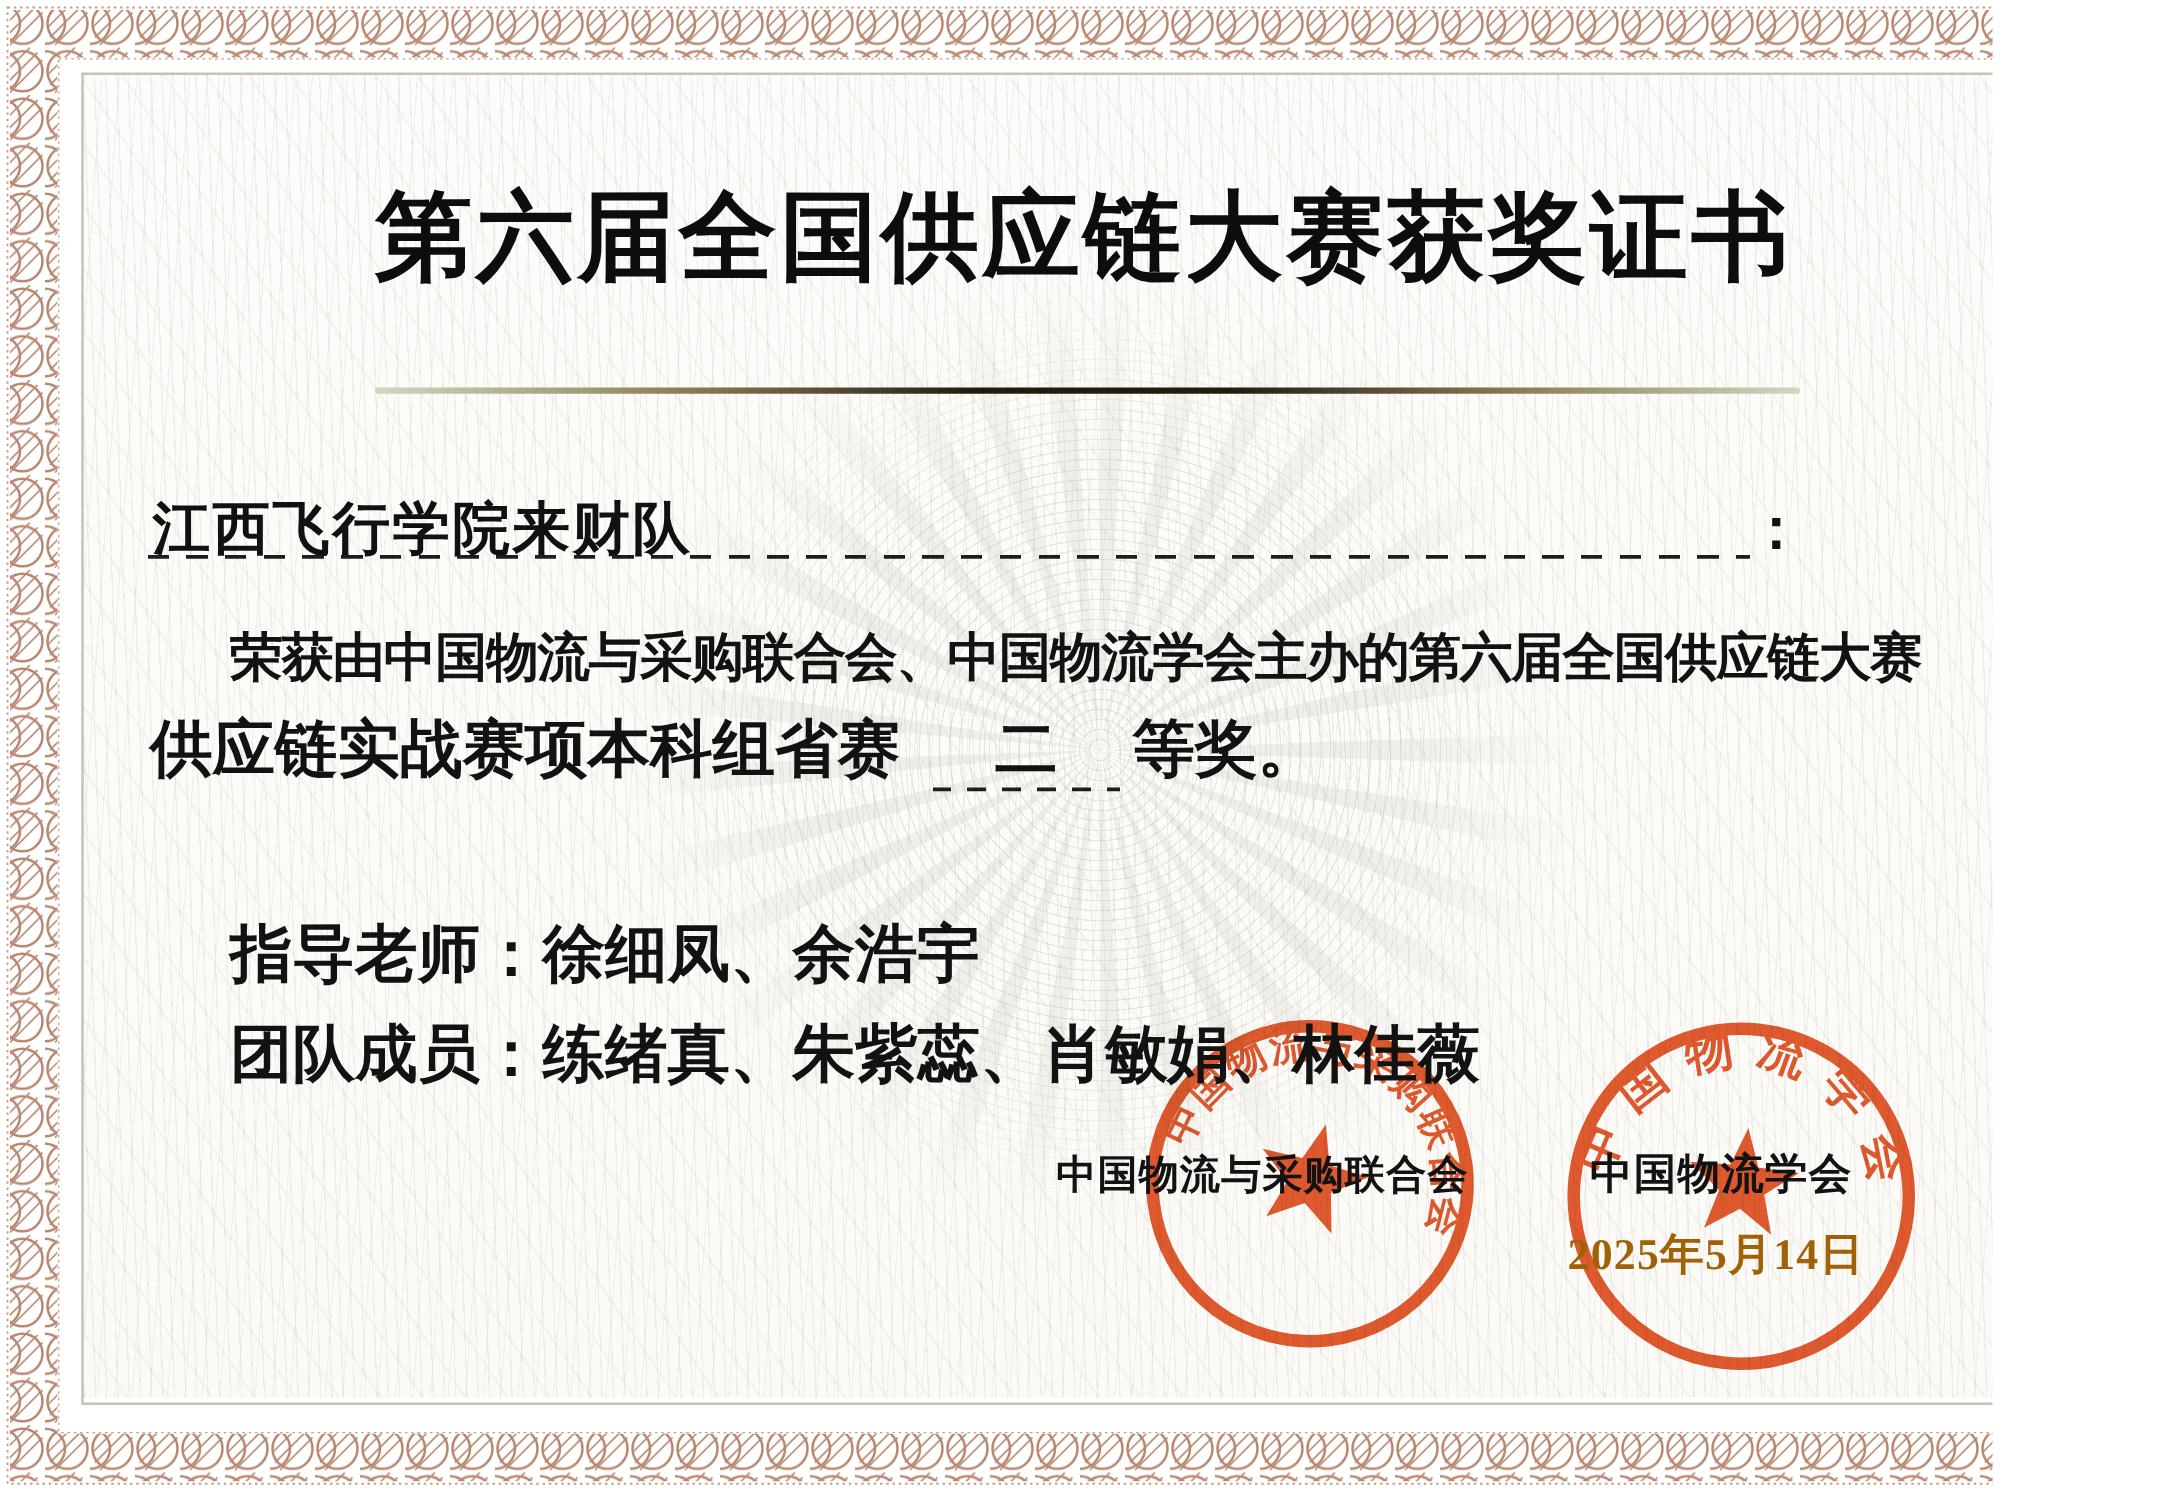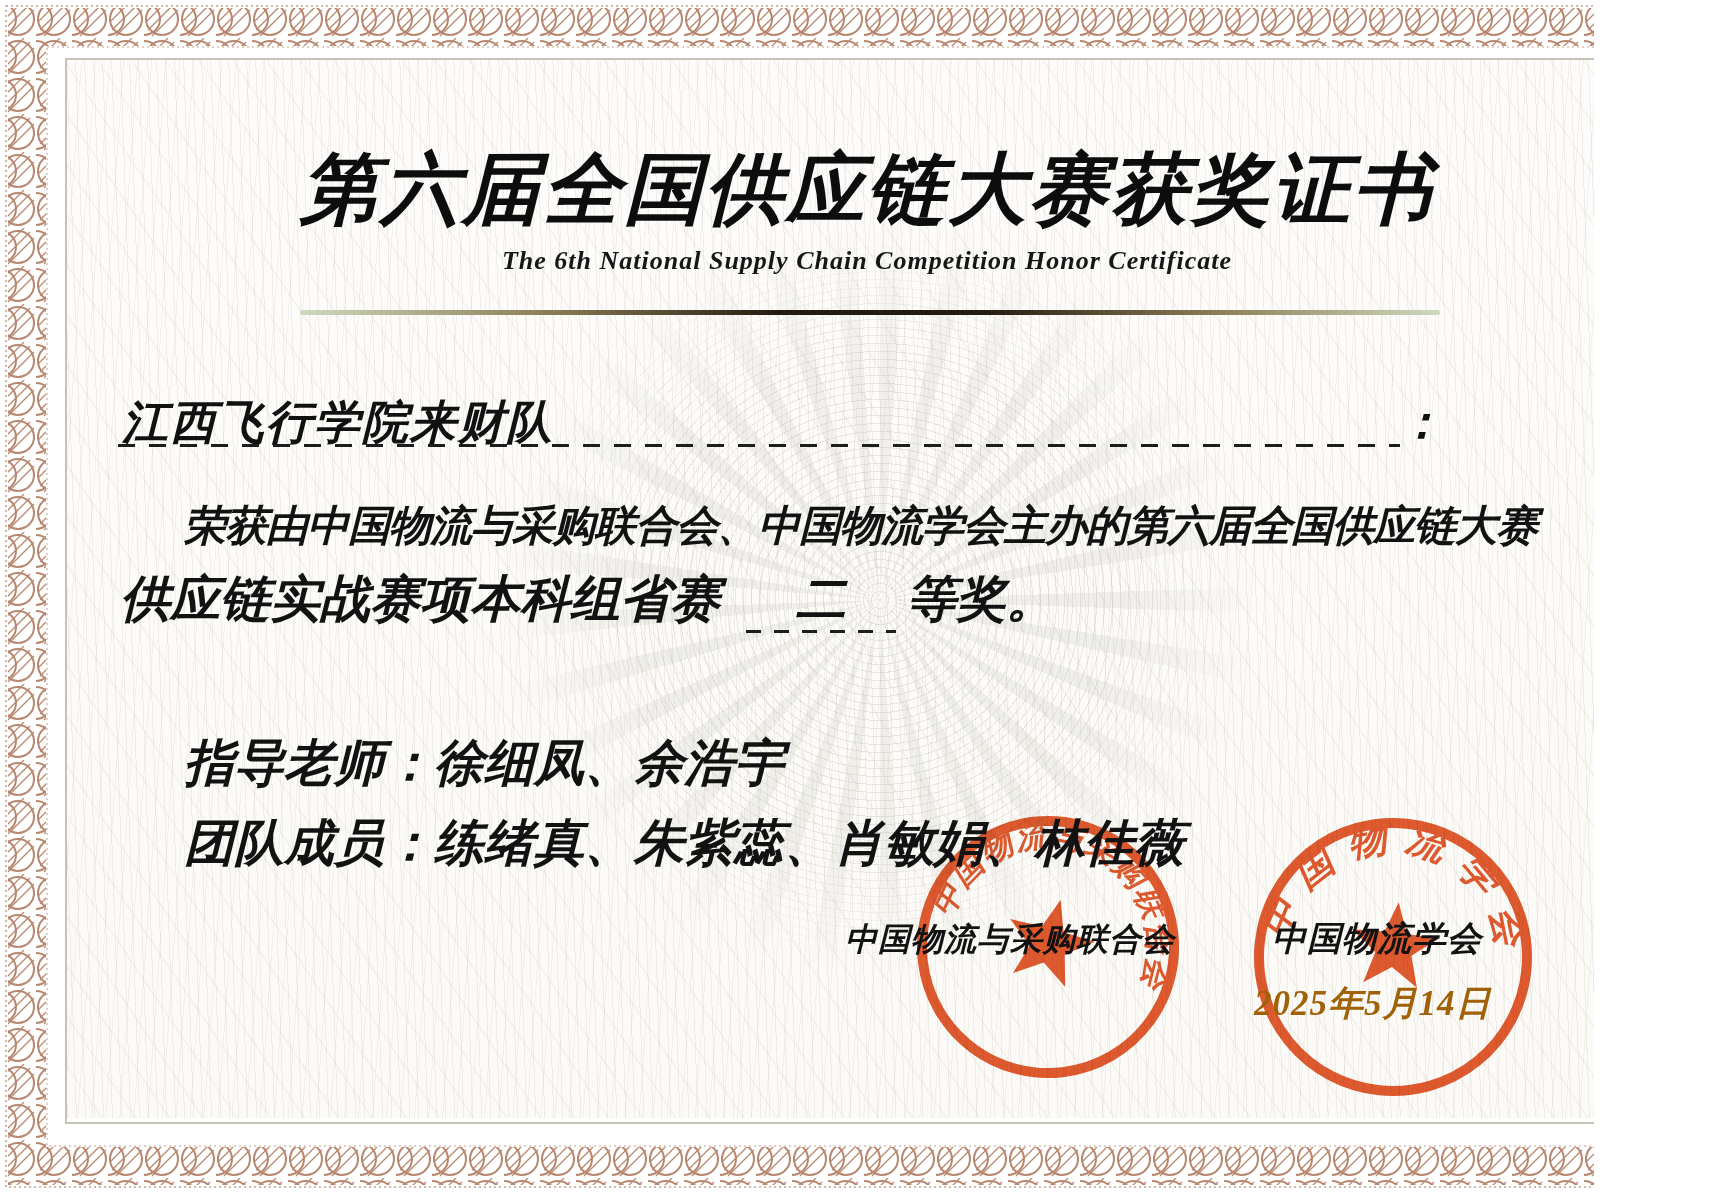--- a/index.html
+++ b/index.html
@@ -1,17 +1,17 @@
 <!DOCTYPE html>
 <html><head>
 <meta charset="utf-8">
 <style>
   html,body{margin:0;padding:0;background:#ffffff;}
   .stage{position:relative;width:1594px;height:1193px;background:#ffffff;overflow:hidden;
-         font-family:"Liberation Serif","DejaVu Serif",serif;color:#111;font-style:italic;}
+         font-family:"Liberation Serif","DejaVu Serif",serif;color:#111;}
   .rope-border{position:absolute;left:0;top:0;z-index:4;pointer-events:none;}
   .inner-frame{position:absolute;left:65px;top:58px;width:1608px;height:1062px;
                border:2px solid #c6c2b4;z-index:1;}
   
   .guilloche{position:absolute;left:67px;top:60px;width:1604px;height:1058px;z-index:0;
     background:
       repeating-linear-gradient(88deg, rgba(205,203,194,.30) 0 1px, transparent 1px 9px),
       repeating-linear-gradient(94deg, rgba(205,203,194,.22) 0 1px, transparent 1px 14px),
       repeating-linear-gradient(56deg, rgba(198,194,182,.14) 0 2px, transparent 2px 28px),
       linear-gradient(#fdfcfa,#fbfaf6);}
@@ -71,21 +71,20 @@
     <path d="M8,8 H1726 V1185 H8 Z M46,46 H1688 V1147 H46 Z" fill="url(#ropePat)" fill-rule="evenodd"></path>
     <rect x="6" y="6" width="1722" height="1181" fill="none" stroke="#c79e88" stroke-width="1.5" stroke-dasharray="2 3"></rect>
     <rect x="47" y="47" width="1640" height="1099" fill="none" stroke="#c79e88" stroke-width="1" stroke-dasharray="2 3"></rect>
   </svg>
 
   <div class="guilloche"></div>
   <div class="rosette"></div>
   <div class="inner-frame"></div>
 
   <h1 class="title">第六届全国供应链大赛获奖证书</h1>
-  <div class="subtitle">The 6th National Supply Chain Competition Honor Certificate</div>
   <div class="divider"></div>
 
   <div class="recipient">江西飞行学院来财队</div>
   <div class="recipient-line"></div>
   <div class="recipient-colon">：</div>
 
   <div class="body-line l1">荣获由中国物流与采购联合会、中国物流学会主办的第六届全国供应链大赛</div>
 
   <div class="body-line l2">
     <span>供应链实战赛项本科组省赛</span><span class="award-slot"><span>二</span></span><span>等奖。</span>

